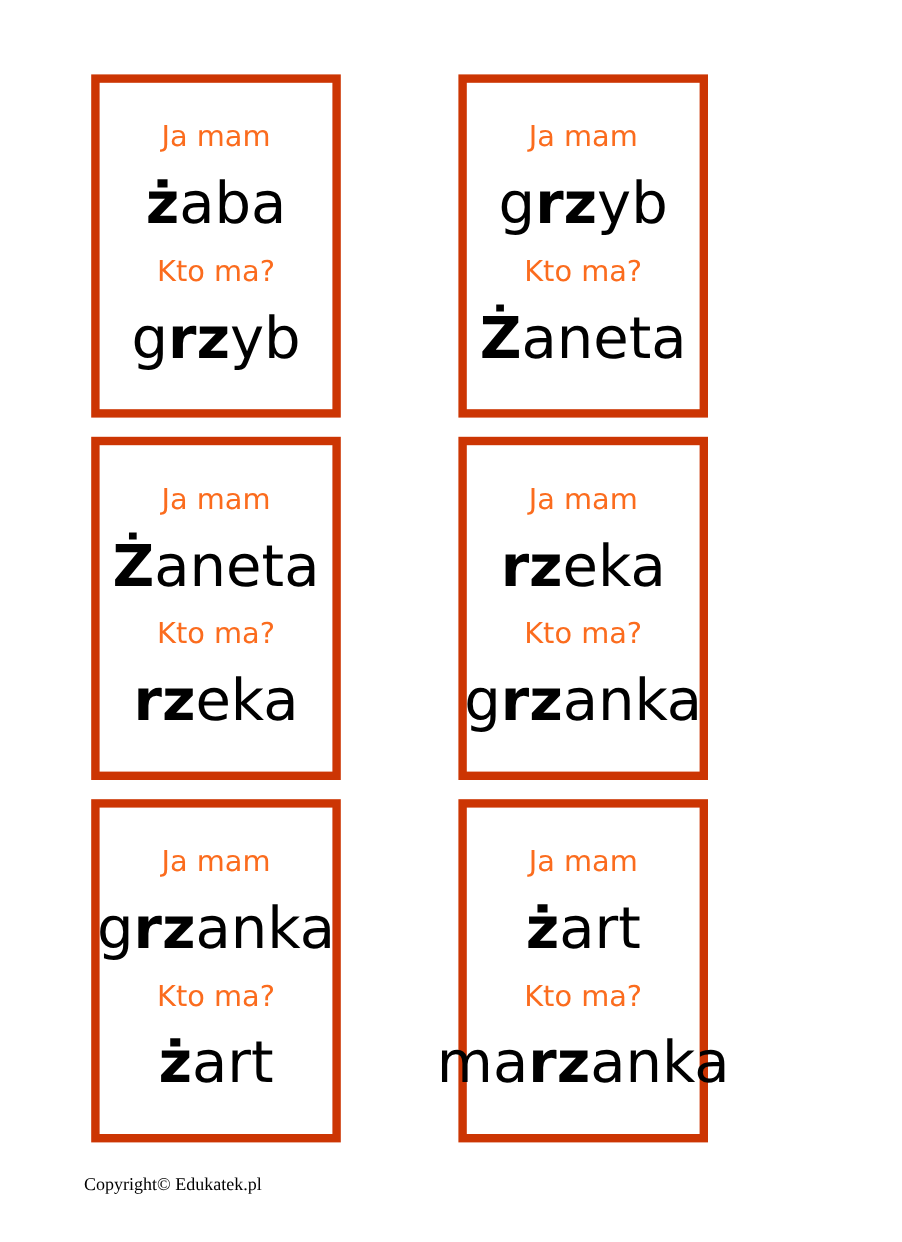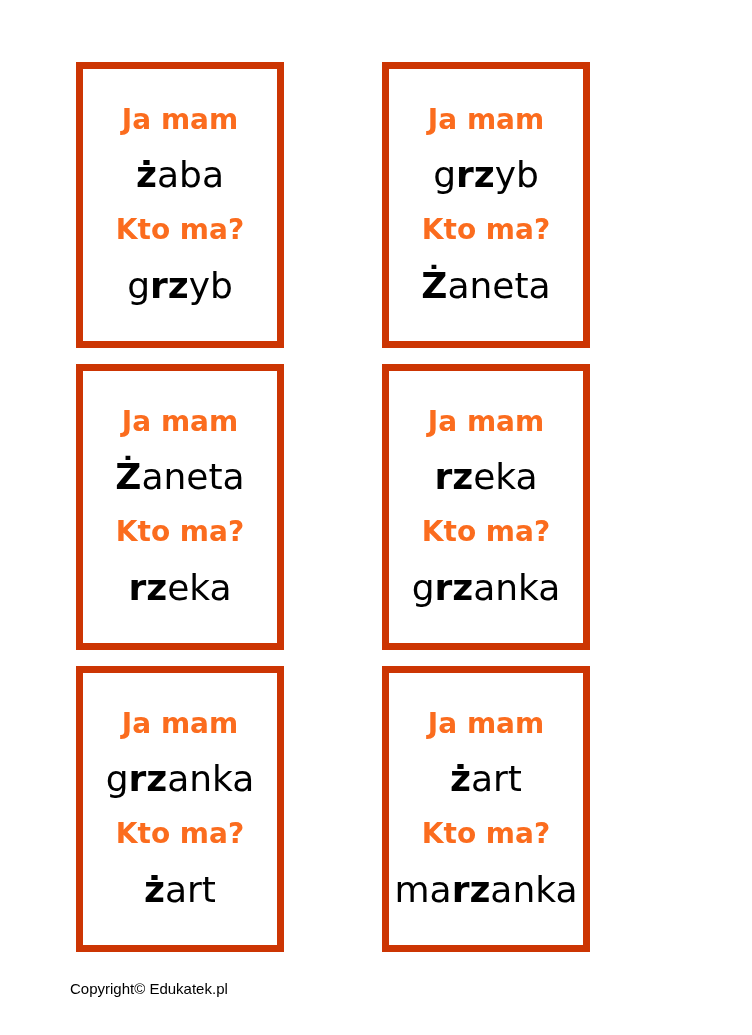--- a/index.html
+++ b/index.html
@@ -29,40 +29,40 @@
     border: 7px solid var(--card-border, #cc3503);
     background: #ffffff;
     display: flex;
     flex-direction: column;
     justify-content: space-evenly;
     align-items: center;
     padding: 16px 4px;
   }
   .label {
     color: var(--accent-text, #fb6c1e);
-    font-weight: 700;
-    font-size: 28px;
+    font-weight: 400;
+    font-size: 24px;
     line-height: 1.1;
     white-space: nowrap;
   }
   .word {
     color: var(--word-text, #000000);
-    font-size: 36px;
+    font-size: 48px;
     font-weight: 400;
     line-height: 1.1;
     white-space: nowrap;
   }
   .word .b {
     font-weight: 700;
   }
   .footer {
     position: absolute;
     left: 70px;
     top: 980px;
-    font-family: Liberation Sans, sans-serif;
+    font-family: Liberation Serif, serif;
     font-size: 15px;
     color: #000000;
     white-space: nowrap;
   }
 </style>
 </head>
 <body>
 
 <div class="cards-grid">
 

